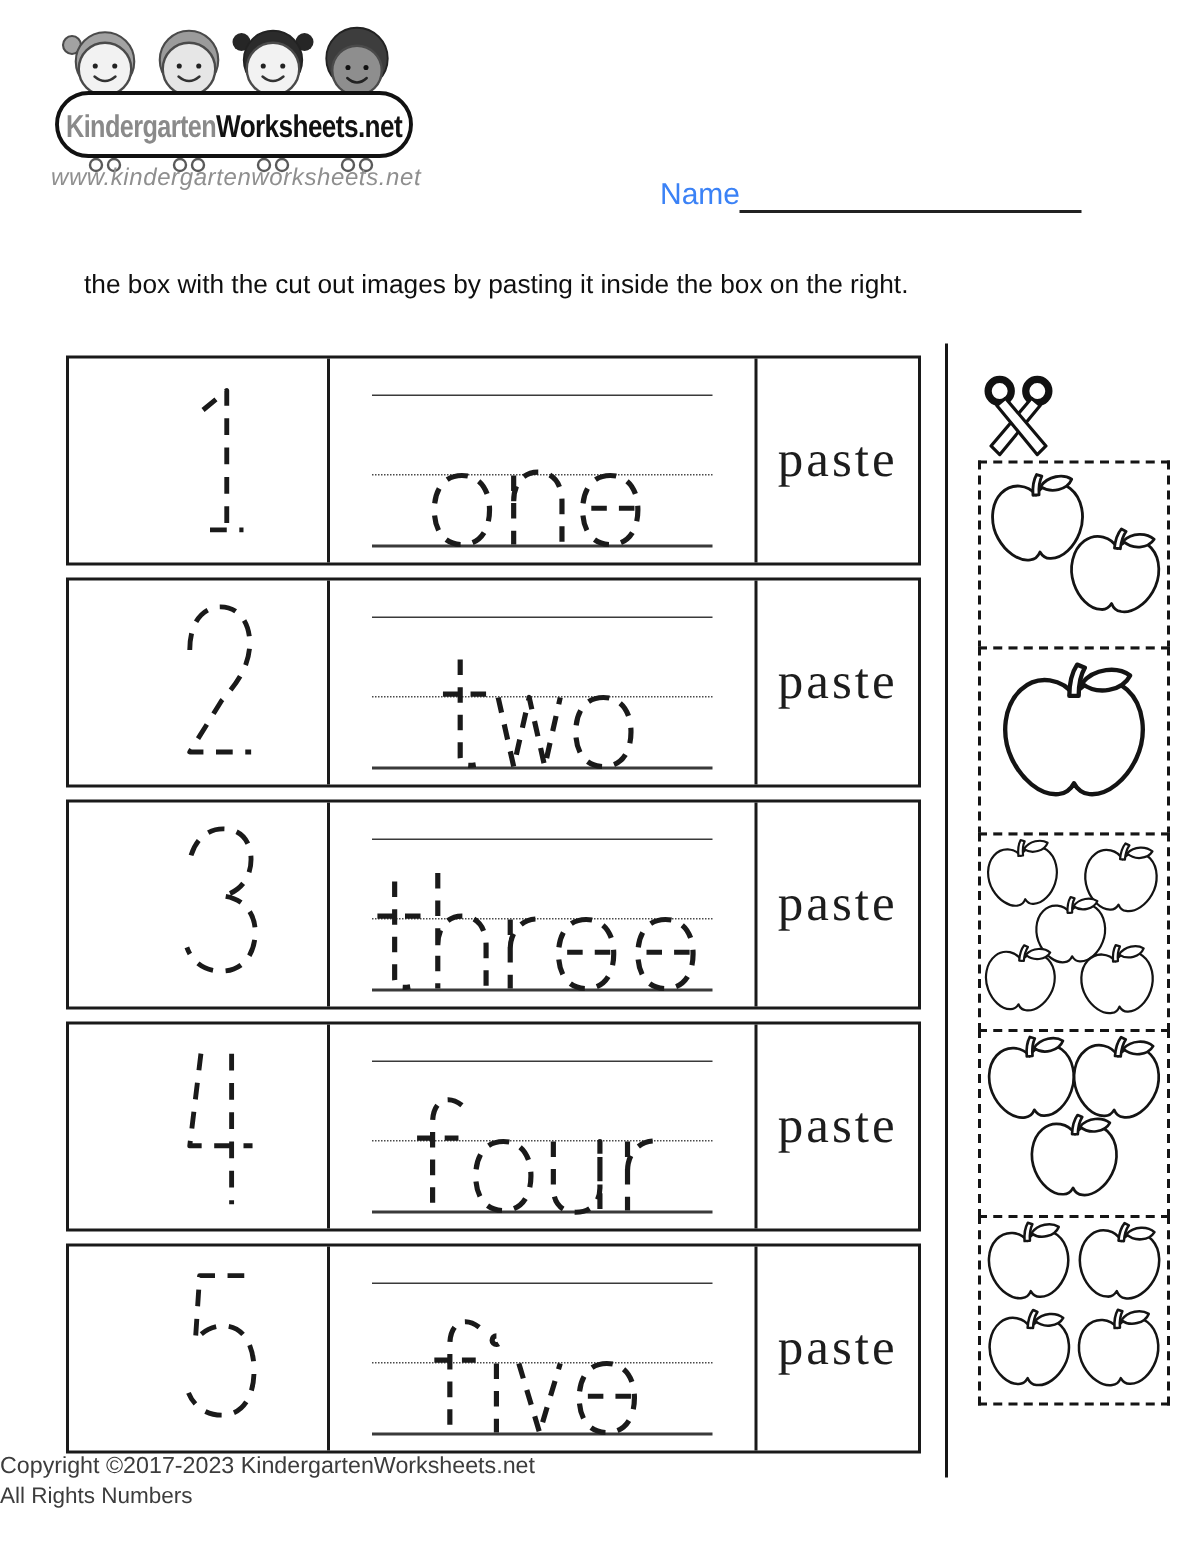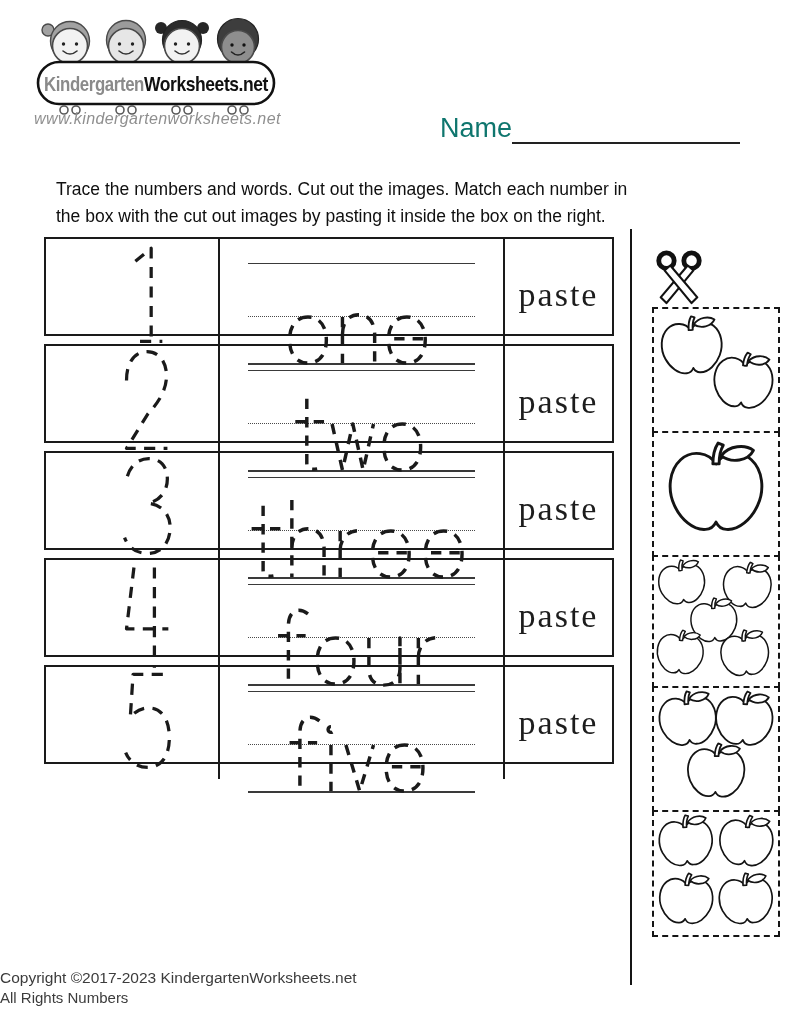--- a/index.html
+++ b/index.html
@@ -5,30 +5,30 @@
   html,body{margin:0;padding:0;background:#fff;}
   #page{position:relative;width:800px;height:1035px;background:#fff;overflow:hidden;
         font-family:"Liberation Sans",sans-serif;color:#141414;}
 
   
   #logo-svg{position:absolute;left:30px;top:14px;}
   .site-url{position:absolute;left:34px;top:110px;font-size:16px;color:#8f8f8f;letter-spacing:.4px;font-style:italic;}
 
   
   .page-title{position:absolute;left:296px;top:36px;font-size:34px;color:#161616;letter-spacing:.5px;}
-  .name-row{position:absolute;left:440px;top:113px;font-size:27px;color:#0f766e;}
+  .name-row{position:absolute;left:440px;top:113px;font-size:20px;color:#3b82f6;}
   .name-line{display:inline-block;width:228px;height:27px;border-bottom:2px solid #222;vertical-align:bottom;}
 
   
   .instructions{position:absolute;left:56px;top:176px;width:720px;font-size:17.5px;line-height:1.55;color:#0f0f0f;}
   .instructions div{white-space:nowrap;}
 
   
   .sheet{position:absolute;left:44px;top:237px;width:570px;}
-  .row{box-sizing:border-box;height:99px;margin-bottom:8px;border:2px solid #1a1a1a;
+  .row{box-sizing:border-box;height:140px;margin-bottom:8px;border:2px solid #1a1a1a;
        display:grid;grid-template-columns:144px 285px auto;background:#fff;padding-left:30px;}
   .row:last-child{margin-bottom:0;}
   .cell{position:relative;}
   .num-cell{border-right:2px solid #1a1a1a;display:flex;align-items:center;justify-content:center;}
   .word-cell{border-right:2px solid #1a1a1a;}
   .gl{position:absolute;left:28px;right:28px;}
   .gl.top{top:24px;border-top:1.5px solid #3a3a3a;}
   .gl.mid{top:77px;border-top:1.6px dotted #4a4a4a;}
   .gl.base{top:124px;border-top:2px solid #3a3a3a;}
   .word-svg{position:absolute;top:32px;left:50%;transform:translateX(-50%);}
@@ -106,21 +106,20 @@
       <text x="126" y="77" text-anchor="middle" font-family="Liberation Sans, sans-serif" font-weight="bold" font-size="21" letter-spacing="-0.5">
         <tspan fill="#8a8a8a" textLength="100" lengthAdjust="spacingAndGlyphs">Kindergarten</tspan><tspan fill="#111" textLength="124" lengthAdjust="spacingAndGlyphs">Worksheets.net</tspan>
       </text>
     </g>
   </svg>
   <div class="site-url">www.kindergartenworksheets.net</div>
 
   <div class="name-row"><span>Name</span><span class="name-line"></span></div>
 
   <div class="instructions">
-    <div>Trace the numbers and words. Cut out the images. Match each number in</div>
     <div>the box with the cut out images by pasting it inside the box on the right.</div>
   </div>
 
   <div class="sheet">
 
     <div class="row">
       <div class="cell num-cell">
           <svg viewBox="0 -110 44 120" width="40.92" height="111.60000000000001">
             <path d="M9 -86 L26 -100 L26 0 M14 0 L38 0" fill="none" stroke="#1a1a1a" stroke-width="3.5" stroke-dasharray="12 9" stroke-linejoin="round"></path>
           </svg>

